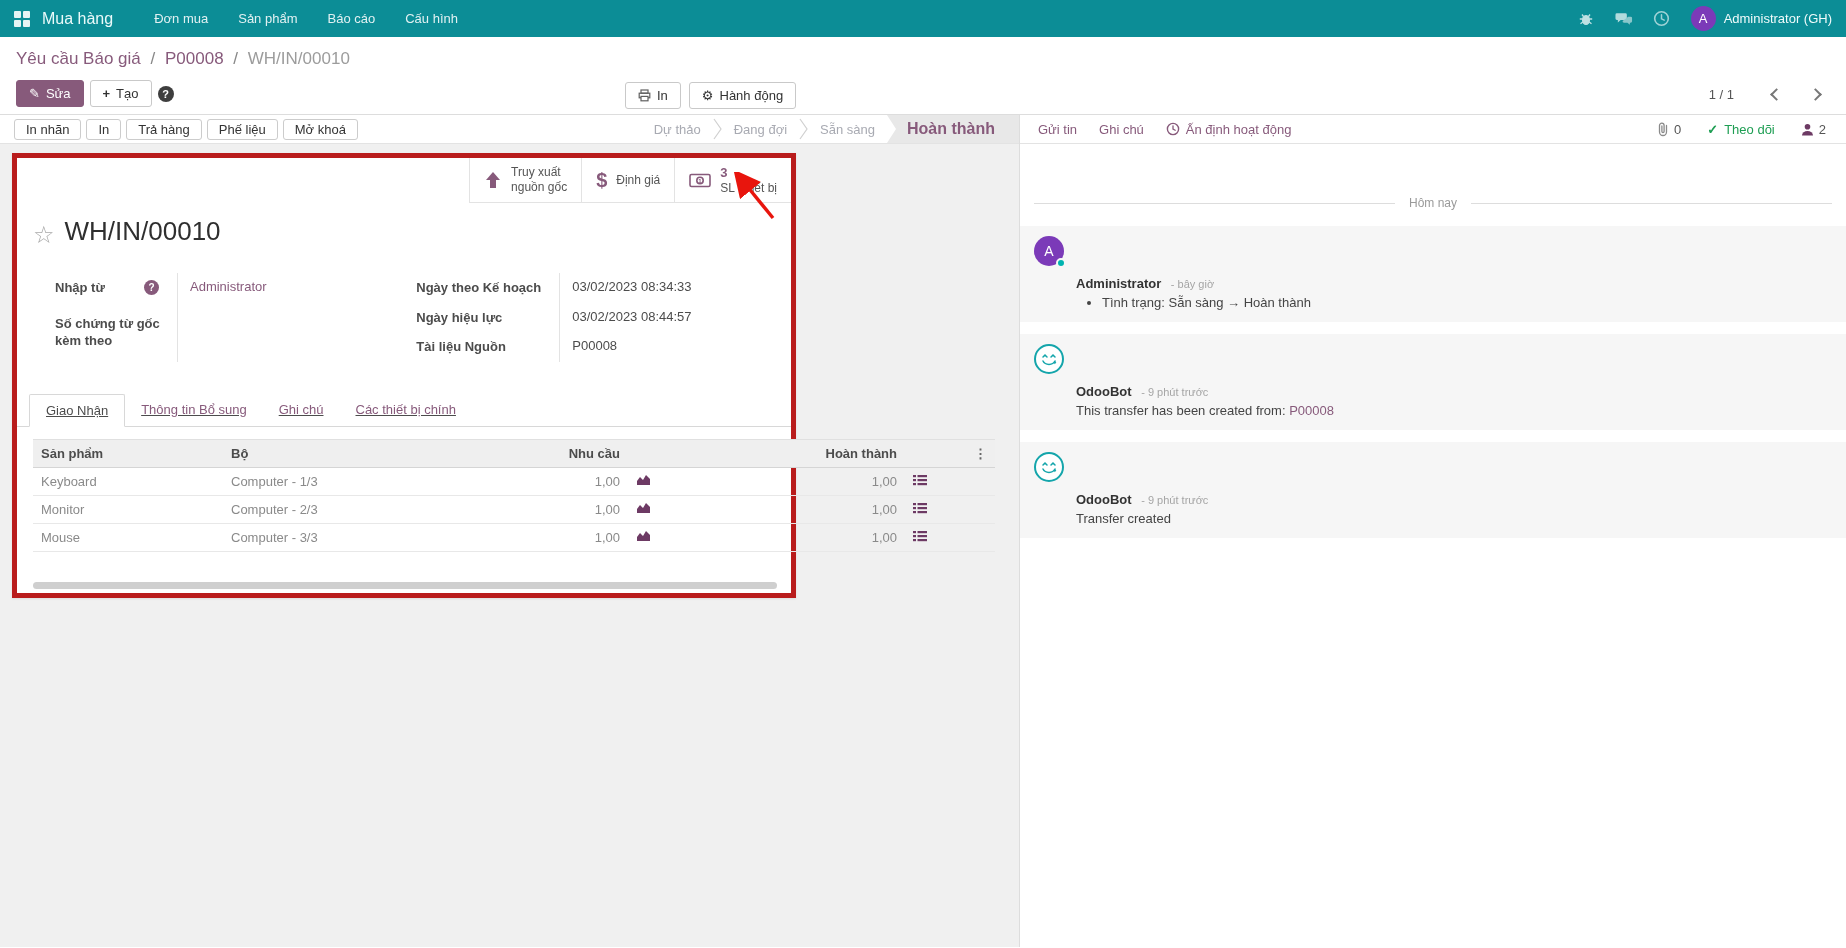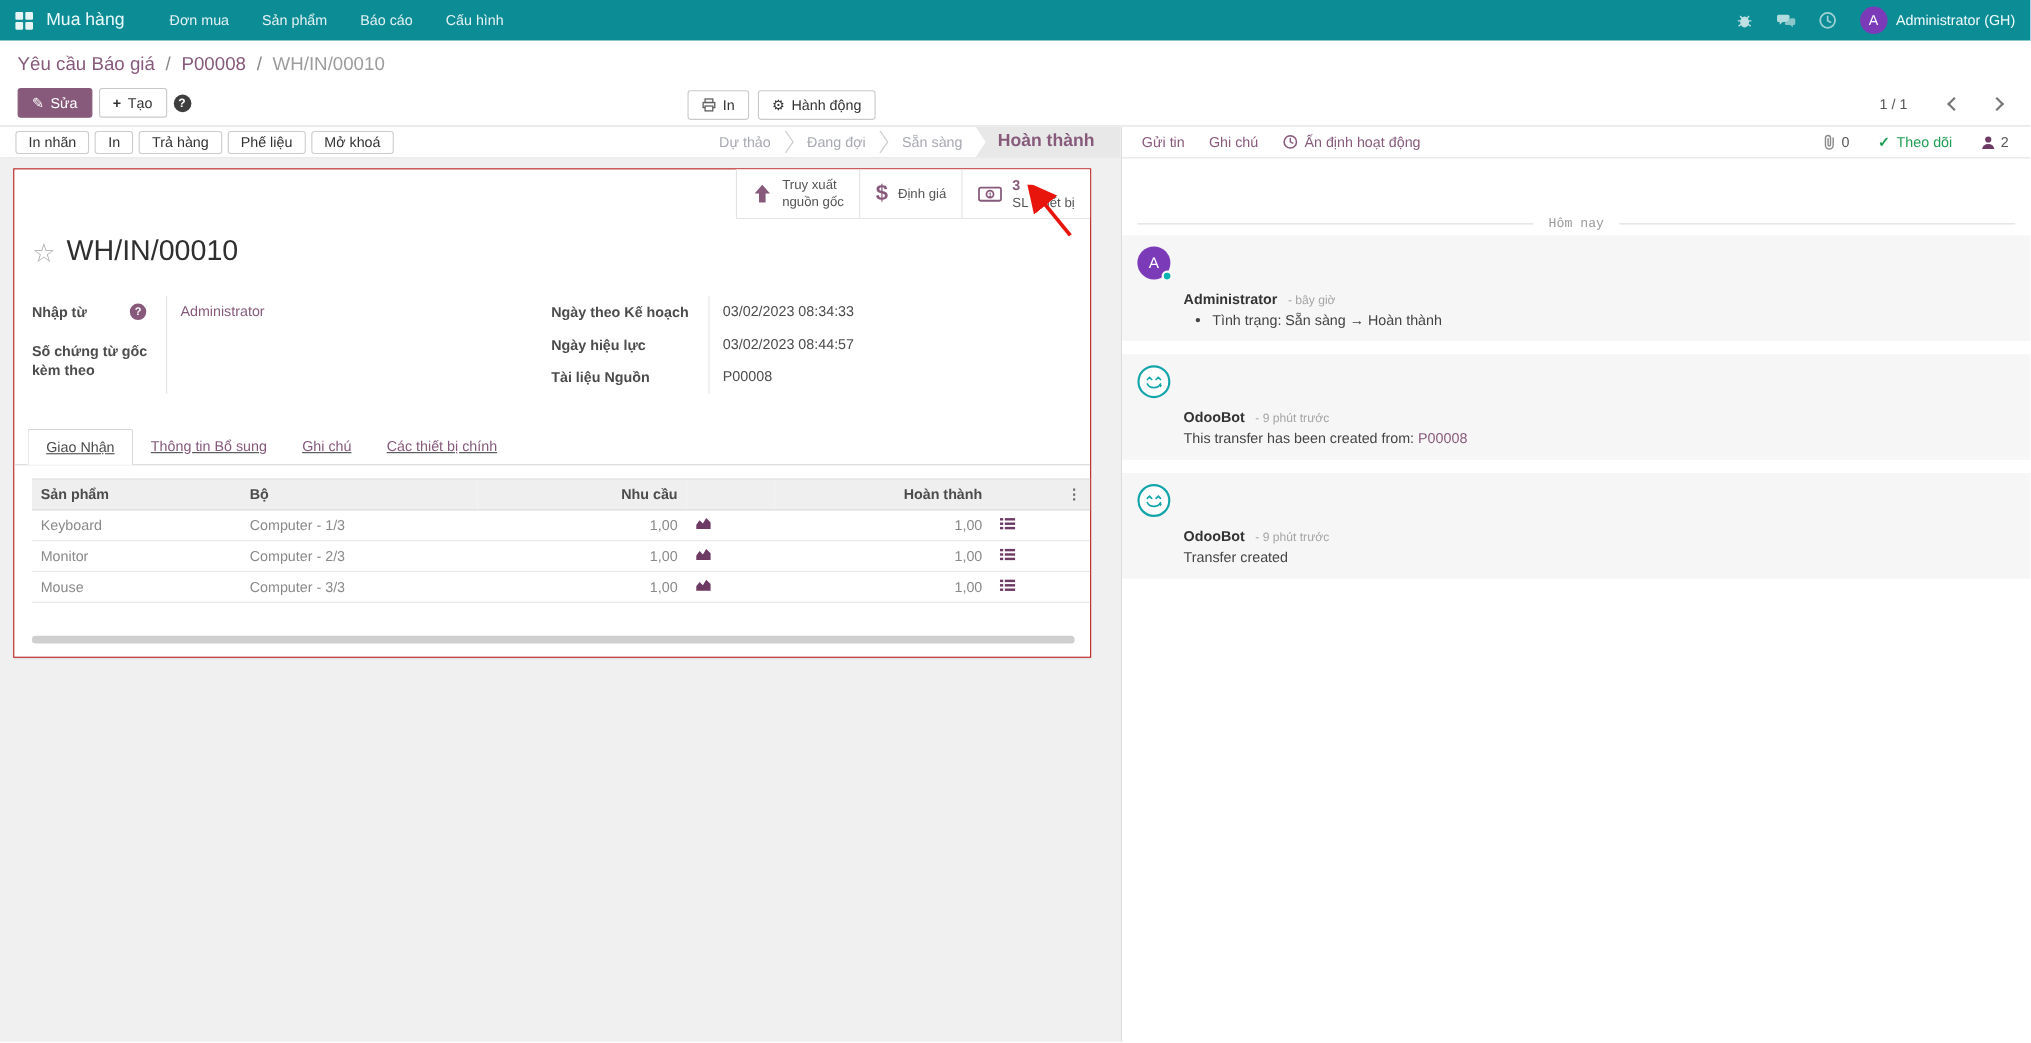--- a/index.html
+++ b/index.html
@@ -44,33 +44,33 @@
   .statusbar { height:29px; background:#fff; border-bottom:1px solid #e3e3e3; display:flex; align-items:center; justify-content:space-between; padding-left:14px; flex:none; }
   .sb-buttons { display:flex; gap:5px; }
   .btn-sm { font-size:13px; border:1px solid #ccc; background:#fff; color:#333; border-radius:3px; padding:2px 11px; cursor:pointer; }
   .steps { display:flex; align-items:center; height:100%; }
   .step { font-size:13px; color:#a8aab2; padding:0 12px; cursor:pointer; }
   .step-sep svg { display:block; }
   .step-active { height:100%; display:flex; align-items:center; background:#e8e8e8; color:#875a7b; font-weight:bold; padding:0 24px 0 20px; clip-path:polygon(0 0,100% 0,100% 100%,0 100%,9px 50%); }
 
   
   .sheet-bg { flex:1; padding:9px 0 0 12px; }
-  .sheet { position:relative; width:980px; height:445px; background:#fff; border:1px solid #b91c1c; box-shadow:0 1px 2px rgba(0,0,0,.08); }
+  .sheet { position:relative; width:784px; height:445px; background:#fff; border:5px solid #b91c1c; box-shadow:0 1px 2px rgba(0,0,0,.08); }
   .smart-row { position:absolute; top:0; right:0; display:flex; border-bottom:1px solid #e3e3e3; }
   .smart-btn { display:flex; align-items:center; gap:9px; padding:0 14px; height:44px; border-left:1px solid #e3e3e3; cursor:pointer; background:#fff; }
   .smart-txt { font-size:12px; color:#555; line-height:1.25; }
   .smart-val { font-size:13px; color:#875a7b; font-weight:bold; line-height:1.2; }
   .dollar-ico { font-size:20px; color:#875a7b; font-weight:bold; }
   .red-arrow { position:absolute; top:14px; right:12px; pointer-events:none; }
 
   .title-row { display:flex; align-items:center; gap:10px; padding:58px 0 0 16px; }
   .star { font-size:24px; color:#a9a9a9; cursor:pointer; line-height:1; margin-top:6px; }
   .doc-title { font-size:26px; font-weight:500; color:#2f2f2f; }
 
-  .fields { display:flex; padding:26px 16px 0 16px; }
+  .fields { display:flex; padding:26px 16px 0 16px;margin-left:22px; }
   .fgroup { display:grid; font-size:13px; }
   .fgroup.left  { width:462px; grid-template-columns:122px 1fr; }
   .fgroup.right { width:480px; grid-template-columns:143px 1fr; margin-left:16px; }
   .flabel { font-weight:bold; color:#4c4c4c; padding:6px 10px 6px 0; display:flex; justify-content:space-between; align-items:flex-start; line-height:1.35; }
   .fvalue { border-left:1px solid #e3e3e3; padding:6px 0 6px 12px; color:#4c4c4c; }
   .fvalue.link { color:#875a7b; cursor:pointer; }
   .help-badge { width:15px; height:15px; border-radius:50%; background:#875a7b; color:#fff; font-size:10px; font-weight:bold; display:flex; align-items:center; justify-content:center; margin:1px 8px 0 0; flex:none; cursor:pointer; }
 
   .tabs { display:flex; margin-top:32px; padding-left:12px; border-bottom:1px solid #d8d8d8;text-decoration:underline; }
   .tab { font-size:13px; color:#875a7b; padding:8px 16px; cursor:pointer; }
@@ -86,21 +86,21 @@
 
   
   .chatter { flex:1; background:#fff; display:flex; flex-direction:column; }
   .chatter-top { height:29px; border-bottom:1px solid #e3e3e3; display:flex; align-items:center; padding:0 20px 0 18px; gap:22px; font-size:13px; flex:none; }
   .ch-action { color:#875a7b; cursor:pointer; display:flex; align-items:center; gap:6px; }
   .ch-right { margin-left:auto; display:flex; align-items:center; gap:26px; }
   .ch-attach { display:flex; align-items:center; gap:5px; color:#555; cursor:pointer; }
   .ch-follow { display:flex; align-items:center; gap:6px; color:#1e9e53; cursor:pointer; }
   .ch-followers { display:flex; align-items:center; gap:5px; color:#555; cursor:pointer; }
 
-  .date-divider { display:flex; align-items:center; margin:52px 14px 4px 14px; color:#9a9a9a; font-size:12px;font-family:Liberation Mono, monospace; }
+  .date-divider { display:flex; align-items:center; margin:52px 14px 16px 14px; color:#9a9a9a; font-size:12px; }
   .date-divider::before, .date-divider::after { content:""; flex:1; border-top:1px solid #ddd; }
   .date-divider span { padding:0 14px; }
 
   .message { display:flex; gap:12px; background:#f6f6f6; padding:10px 18px 12px 14px; margin-bottom:12px; }
   .msg-avatar { position:relative; width:30px; height:30px; flex:none; }
   .av-admin { width:30px; height:30px; border-radius:50%; background:#7b3ab8; color:#fff; font-size:14px; display:flex; align-items:center; justify-content:center; }
   .status-dot { position:absolute; right:-2px; bottom:-2px; width:10px; height:10px; border-radius:50%; background:#00b3b0; border:2px solid #f6f6f6; }
   .av-bot { width:30px; height:30px; border-radius:50%; border:2px solid #14a5ab; background:#fff; display:flex; align-items:center; justify-content:center; }
   .msg-body { font-size:13px;margin-top:40px; }
   .msg-head { margin-bottom:4px; }

